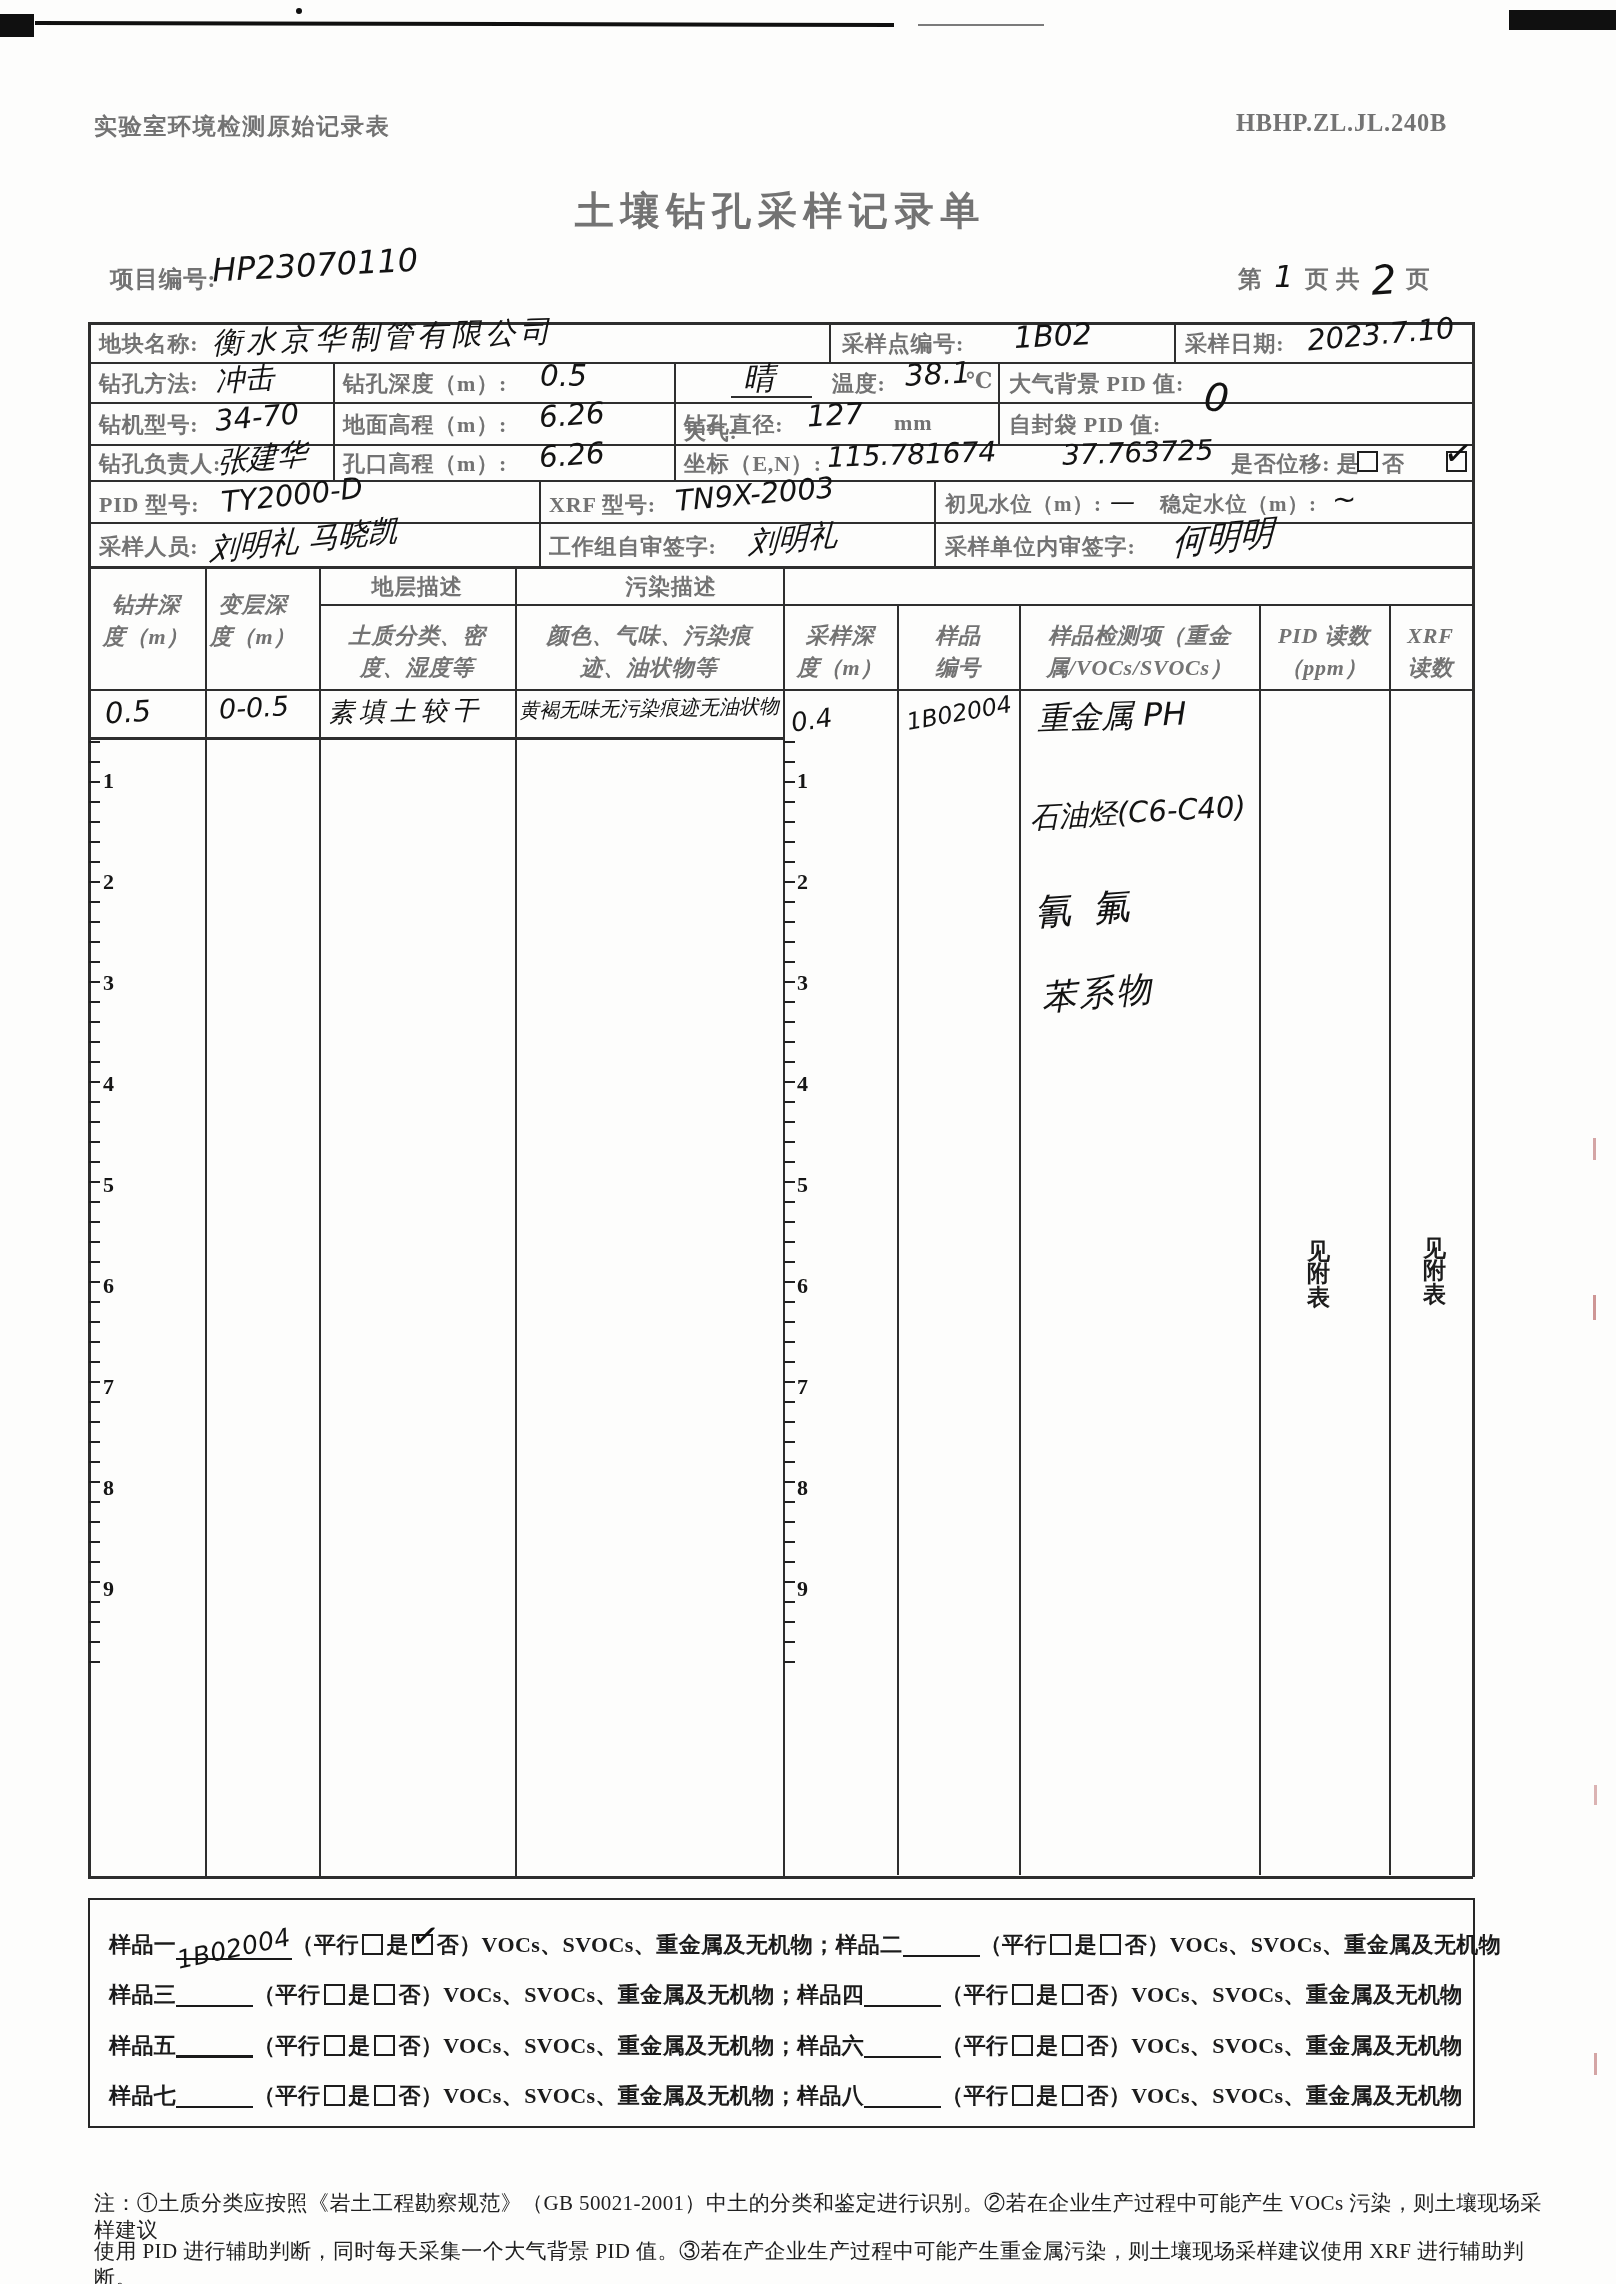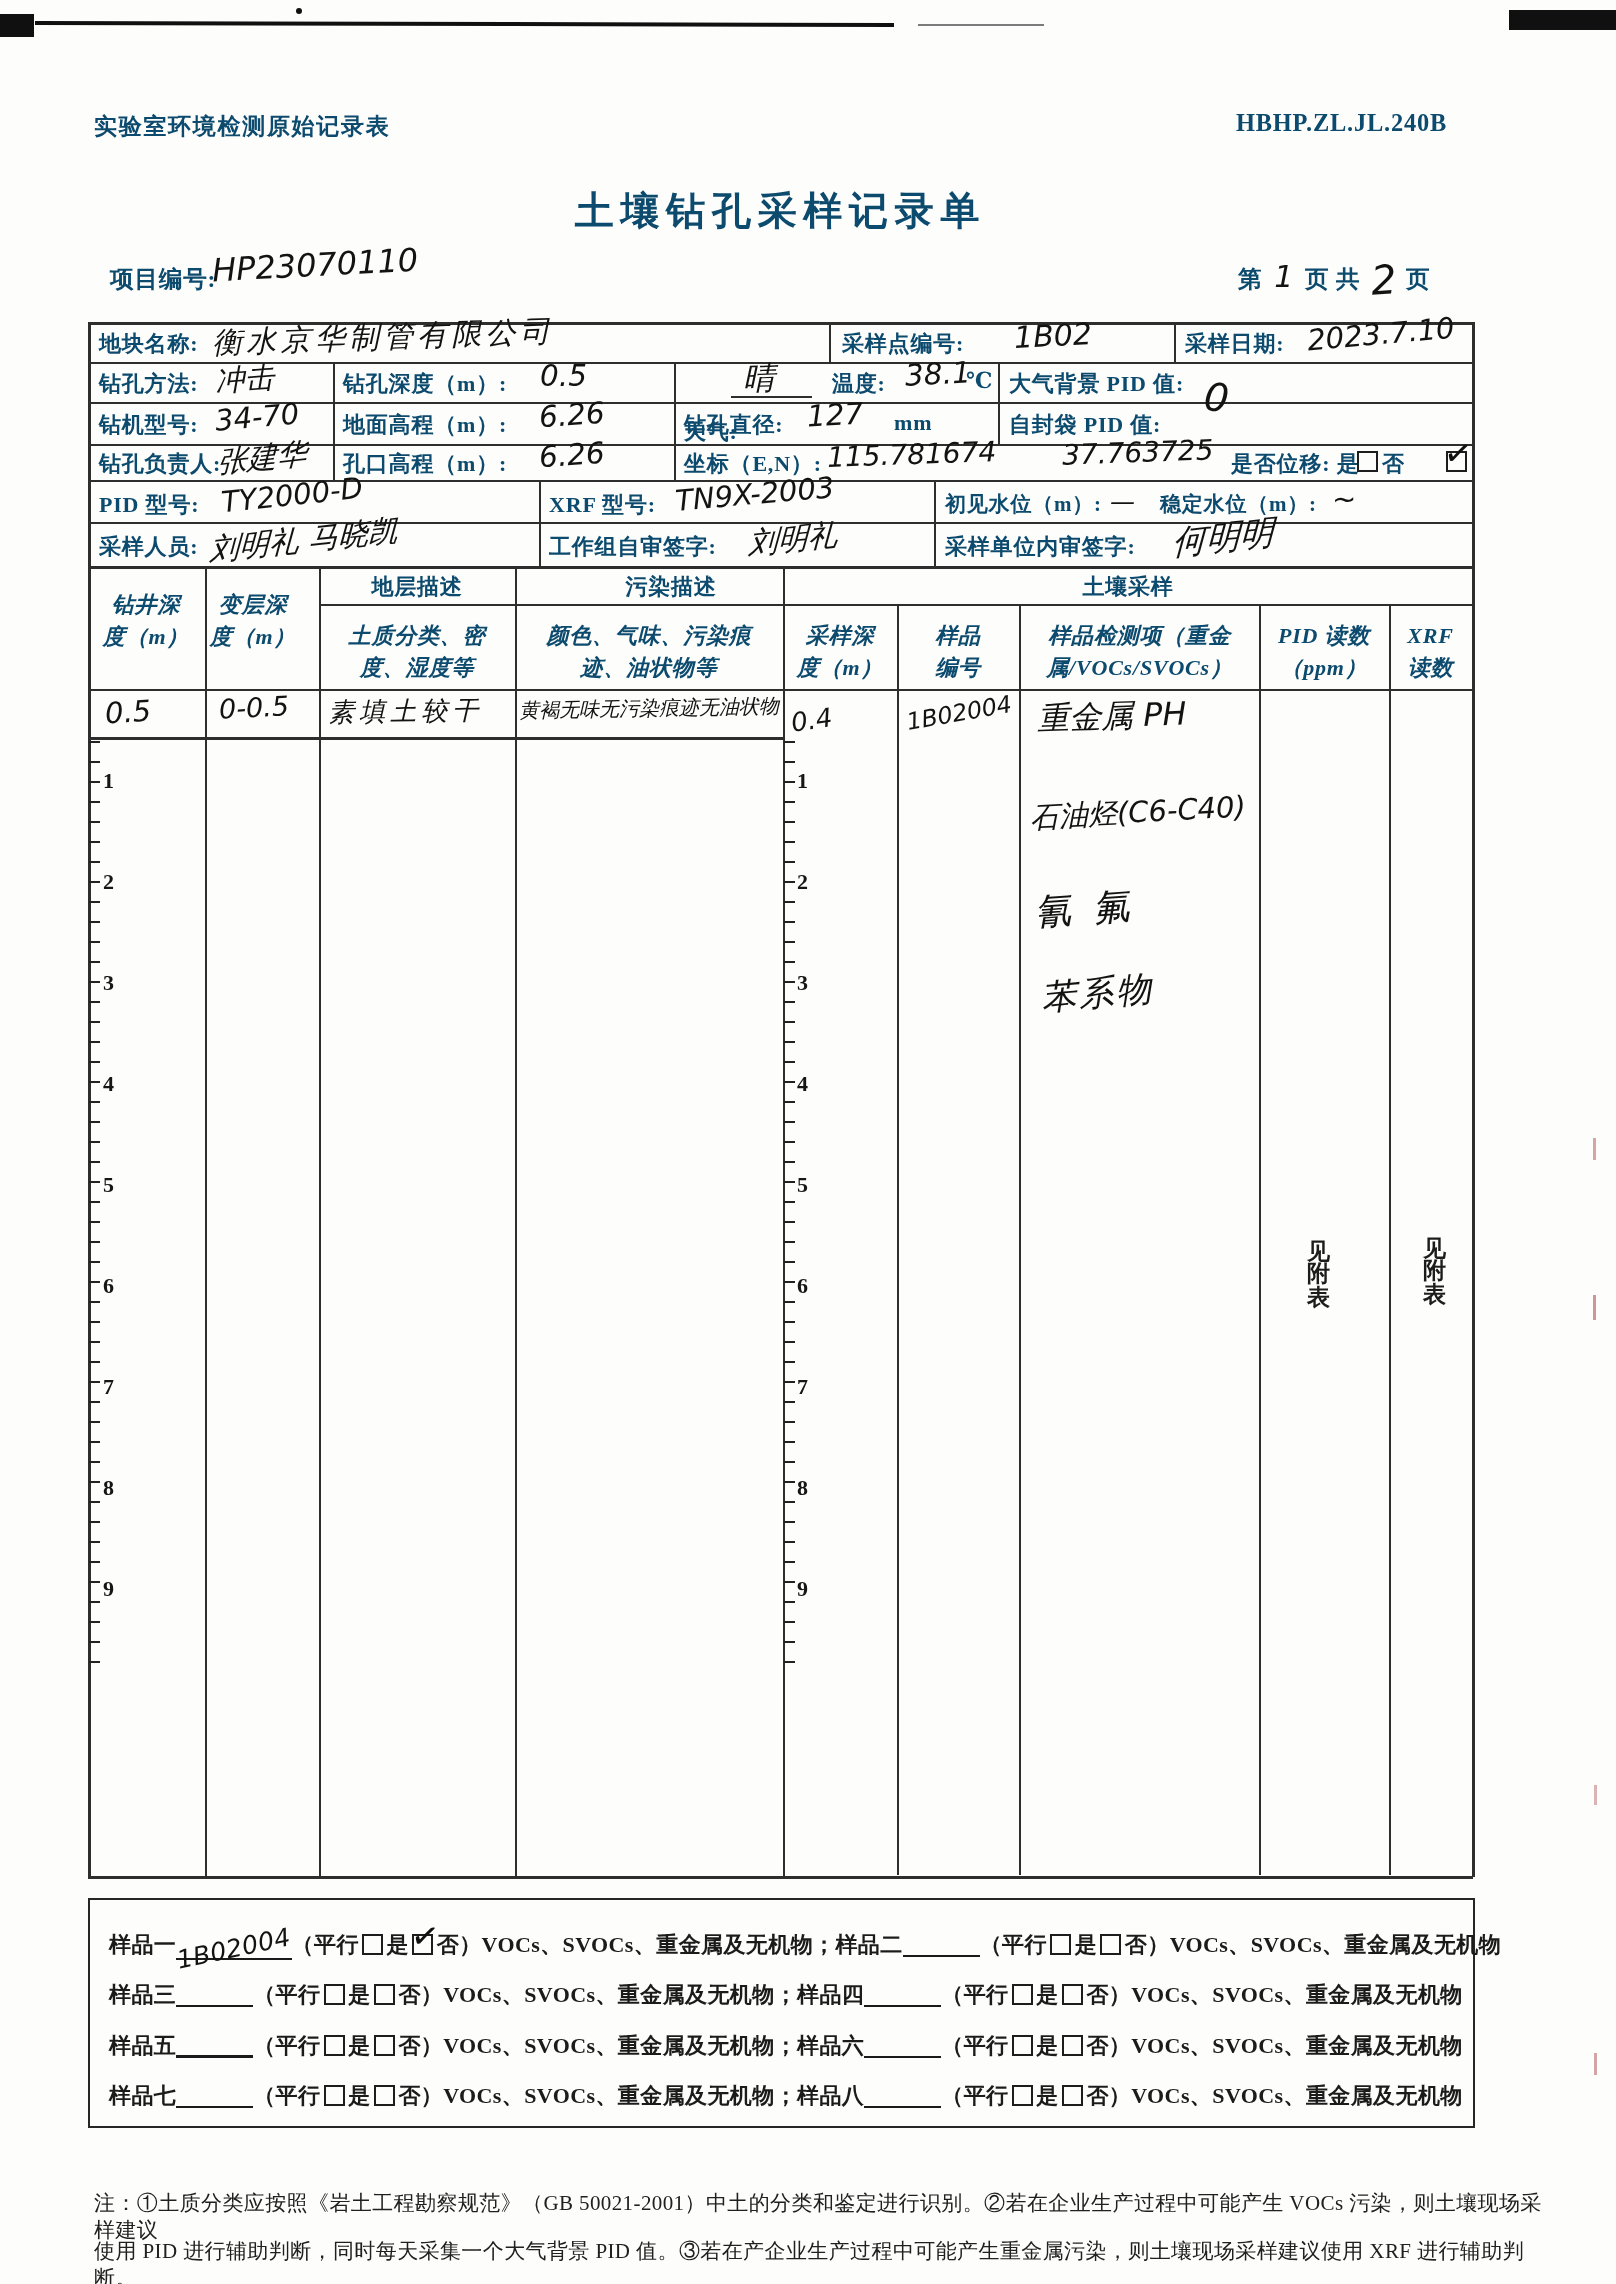--- a/index.html
+++ b/index.html
@@ -1,19 +1,19 @@
 <!DOCTYPE html>
 <html style="font-size:13.5px"><head>
 <meta charset="utf-8">
 <style>
   html,body{margin:0;padding:0;background:#ddd;}
   #page{position:relative;width:1616px;height:2284px;background:#fdfdfc;overflow:hidden;
         font-family:"Liberation Serif","DejaVu Serif",serif;color:#1b1b1b;}
   .abs{position:absolute;}
-  .lbl{font-family:"Liberation Serif","DejaVu Serif",serif;font-weight:600;color:#0c4a6e;
+  .lbl{font-family:"Liberation Serif","DejaVu Serif",serif;font-weight:600;color:#737373;
        font-size:22px;white-space:nowrap;letter-spacing:0.8px;}
   .hdr{font-weight:700;}
   .hw{font-family:"DejaVu Sans","Liberation Sans",sans-serif;font-style:italic;font-weight:500;
       color:#131313;white-space:nowrap;}
   .sig{transform:rotate(-6deg) skewX(-8deg);}
   .hline{position:absolute;background:#2e2e2e;height:1.7px;}
   .vline{position:absolute;background:#2e2e2e;width:1.7px;}
   .thick{height:2.5px;}
   .vthick{width:2.5px;}
   .cb{display:inline-block;width:17px;height:17px;border:2.1px solid #1d1d1d;background:transparent;
@@ -163,21 +163,20 @@
 
   
   <div class="abs lbl ctr h2l" style="left:88px;top:589px;width:116px;">
     <span><span>钻井深</span><br><span>度（m）</span></span>
   </div>
   <div class="abs lbl ctr h2l" style="left:205px;top:589px;width:96px;">
     <span><span>变层深</span><br><span>度（m）</span></span>
   </div>
   <div class="abs lbl ctr" style="left:319px;top:572px;width:196px;">地层描述</div>
   <div class="abs lbl ctr" style="left:515px;top:572px;width:312px;">污染描述</div>
-  <div class="abs lbl ctr" style="left:783px;top:572px;width:690px;">土壤采样</div>
 
   <div class="abs lbl ctr h2l" style="left:319px;top:620px;width:196px;">
     <span><span>土质分类、密</span><br><span>度、湿度等</span></span>
   </div>
   <div class="abs lbl ctr h2l" style="left:515px;top:620px;width:268px;">
     <span><span>颜色、气味、污染痕</span><br><span>迹、油状物等</span></span>
   </div>
   <div class="abs lbl ctr h2l" style="left:783px;top:620px;width:114px;">
     <span><span>采样深</span><br><span>度（m）</span></span>
   </div>

